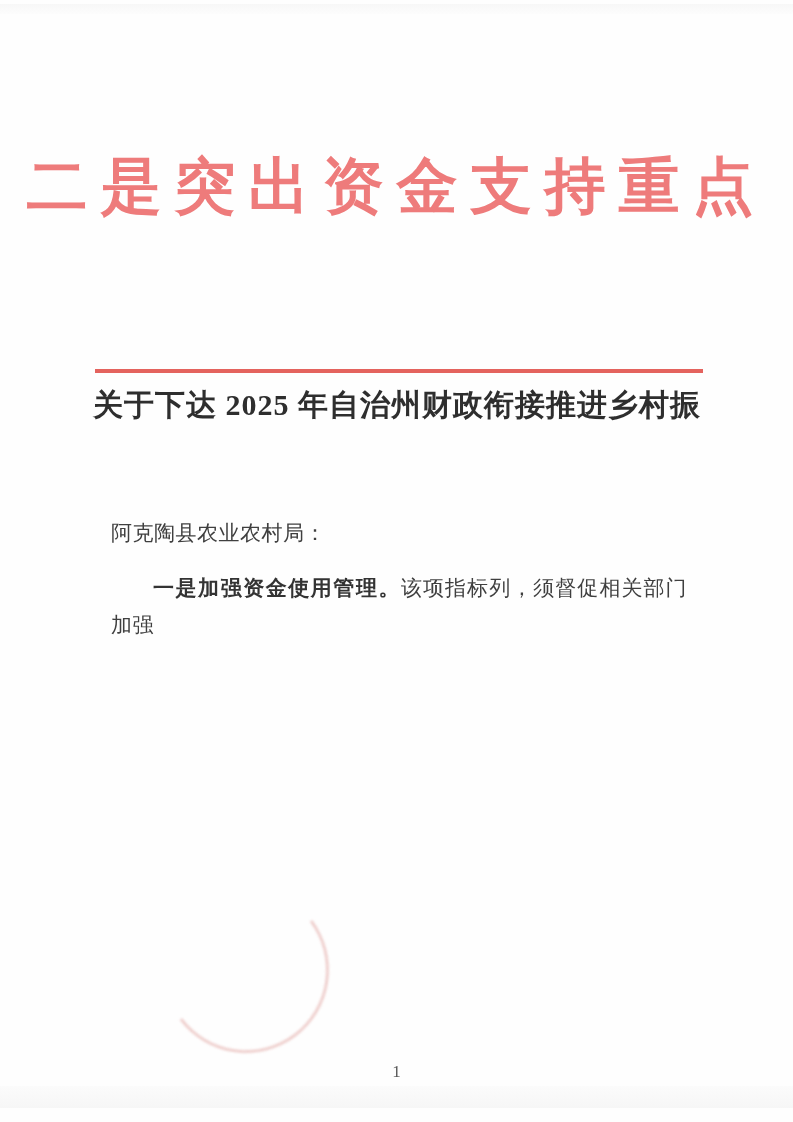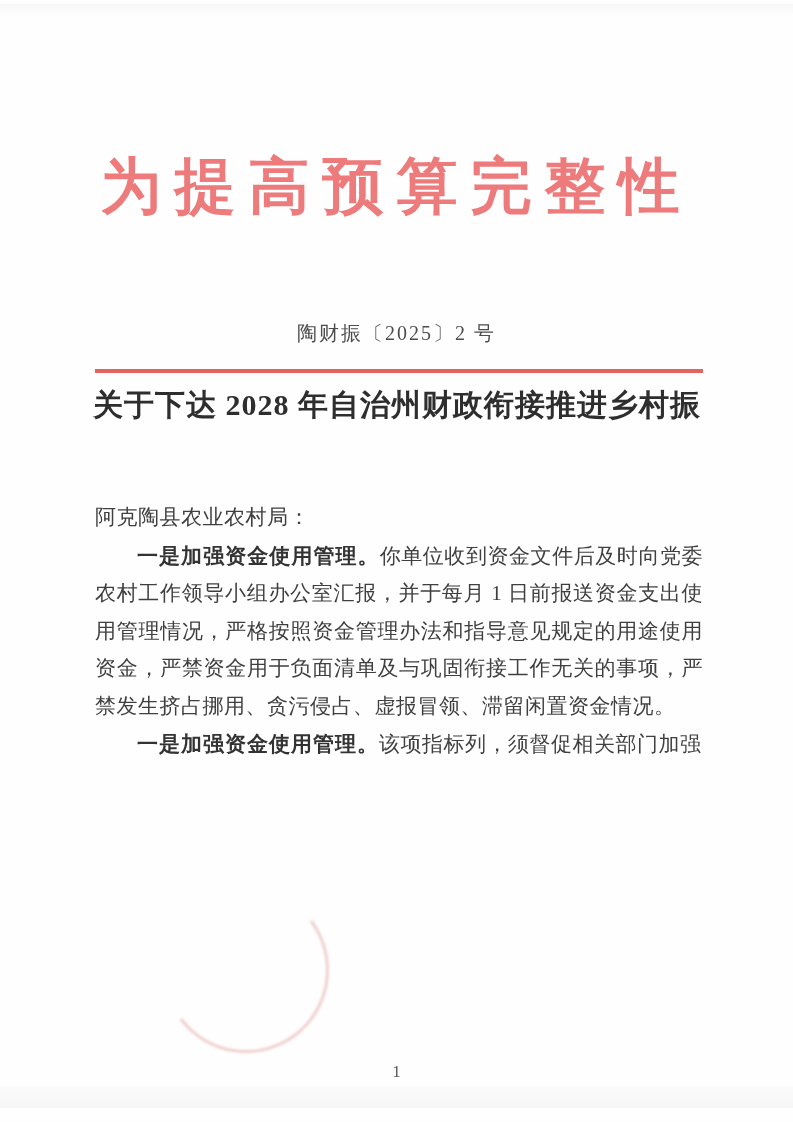--- a/index.html
+++ b/index.html
@@ -76,21 +76,21 @@
     top: 499px;
     left: 95px;
     width: 608px;
     font-size: 21px;
     line-height: 37.5px;
     color: #3f3f3f;
     text-align: justify;
     letter-spacing: 0.5px;
   }
   .body-text p {
-    margin: 0;
+    margin: 16px;
     text-indent: 2em;
   }
   .body-text p.salutation {
     text-indent: 0;
   }
   .para-lead {
     font-family: "Liberation Sans", "DejaVu Sans", sans-serif;
     font-weight: 700;
     color: #333333;
     letter-spacing: 1px;
@@ -119,35 +119,31 @@
     color: #5a5a5a;
   }
 </style>
 </head>
 <body>
 
 <div class="page">
 
   <div class="scan-edge-top"></div>
 
-  <div class="agency-header">为提高预算完整性</div>
+  <div class="agency-header">二是突出资金支持重点</div>
 
-  <div class="doc-number">陶财振〔2025〕2 号</div>
 
   <div class="red-rule"></div>
 
   <div class="doc-title">
-    <span>关于下达 2028 年自治州财政衔接推进乡村振</span><br>
+    <span>关于下达 2025 年自治州财政衔接推进乡村振</span><br>
   </div>
 
   <div class="body-text">
     <p class="salutation">阿克陶县农业农村局：</p>
-    <p>
-      <span class="para-lead">一是加强资金使用管理。</span><span>你单位收到资金文件后及时向党委农村工作领导小组办公室汇报，并于每月 1 日前报送资金支出使用管理情况，严格按照资金管理办法和指导意见规定的用途使用资金，严禁资金用于负面清单及与巩固衔接工作无关的事项，严禁发生挤占挪用、贪污侵占、虚报冒领、滞留闲置资金情况。</span>
-    </p>
     <p>
       <span class="para-lead">一是加强资金使用管理。</span><span>该项指标列，须督促相关部门加强</span>
     </p>
   </div>
 
   <div class="seal-arc"></div>
 
   <div class="page-number">1</div>
 
   <div class="scan-edge-bottom"></div>

